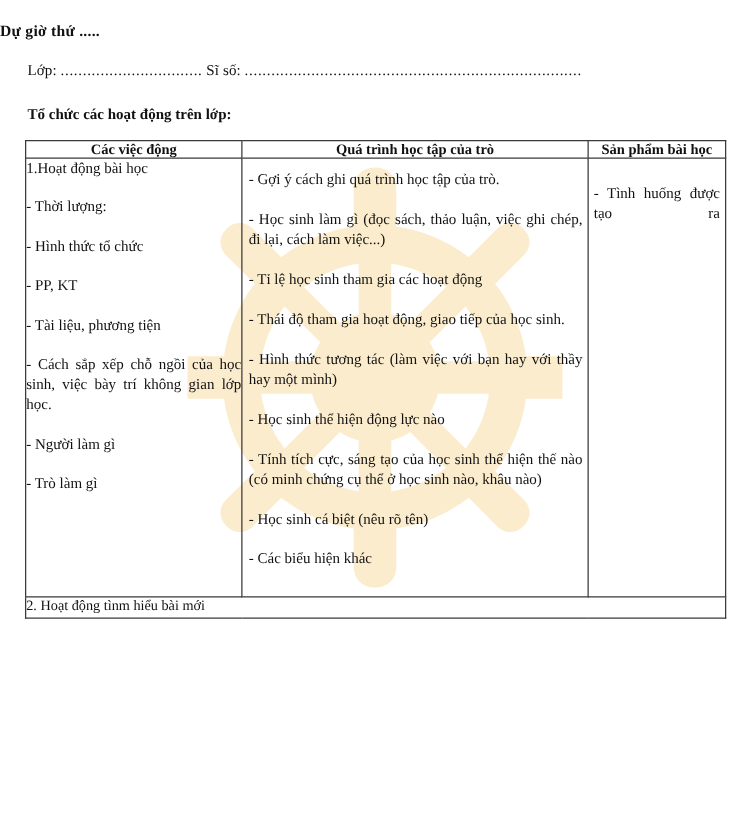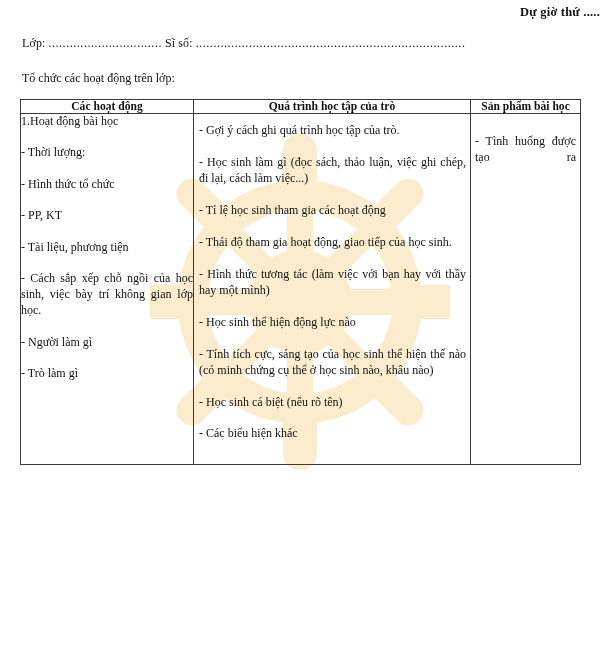--- a/index.html
+++ b/index.html
@@ -8,30 +8,30 @@
     font-family:"Liberation Serif","DejaVu Serif",serif;
     color:#111111;position:relative;overflow:hidden;
   }
   #watermark{
     position:absolute;left:150px;top:132px;width:300px;height:340px;
     z-index:0;pointer-events:none;
   }
   #content{position:relative;z-index:2;}
 
   .doc-title{
-    text-align:right;font-weight:bold;font-size:12.5px;
-    letter-spacing:.2px;padding-top:5px;margin:0 0 16px 0;
+    text-align:left;font-weight:bold;font-size:12.5px;
+    letter-spacing:.2px;padding-top:18px;margin:0 0 16px 0;
   }
   .form-line{
     font-size:12px;margin:0 20px 0 22px;padding-bottom:18px;
     white-space:nowrap;overflow:hidden;
   }
   .form-line .lbl{letter-spacing:.1px;}
   .dots{letter-spacing:.55px;}
-  .lead-in{font-size:12px;margin:2px 0 13px 22px;}
+  .lead-in{font-size:12px;margin:2px 0 13px 22px;font-weight:bold;}
 
   table.obs{
     border-collapse:collapse;table-layout:fixed;
     margin-left:20px;width:560px;
     border:1.6px solid #2b2b2b;
   }
   table.obs td,table.obs th{
     border:1.1px solid #3a3a3a;
     vertical-align:top;padding:0;
   }
@@ -117,21 +117,21 @@
   <div class="lead-in">Tổ chức các hoạt động trên lớp:</div>
 
   <table class="obs">
     <colgroup>
       <col class="col-a">
         <col class="col-b">
         <col class="col-c">
     </colgroup>
     <thead>
       <tr>
-        <th class="hcell">Các hoạt động</th>
+        <th class="hcell">Các việc động</th>
         <th class="hcell">Quá trình học tập của trò</th>
         <th class="hcell">Sản phẩm bài học</th>
       </tr>
     </thead>
     <tbody>
       <tr>
         <td class="body-cell">
           <p class="item">1.Hoạt động bài học</p>
           <p class="item">- Thời lượng:</p>
           <p class="item">- Hình thức tổ chức</p>
@@ -149,16 +149,21 @@
           <p class="item">- Hình thức tương tác (làm việc với bạn hay với thầy hay một mình)</p>
           <p class="item">- Học sinh thể hiện động lực nào</p>
           <p class="item">- Tính tích cực, sáng tạo của học sinh thể hiện thế nào (có minh chứng cụ thể ở học sinh nào, khâu nào)</p>
           <p class="item">- Học sinh cá biệt (nêu rõ tên)</p>
           <p class="item">- Các biểu hiện khác</p>
         </td>
         <td class="body-cell right">
           <p class="item">- Tình huống được tạo ra</p>
         </td>
       </tr>
+      <tr>
+        <td class="full-row" colspan="3">
+          <p class="item">2. Hoạt động tìnm hiểu bài mới</p>
+        </td>
+      </tr>
     </tbody>
   </table>
 
 </div>
 
 </body></html>

